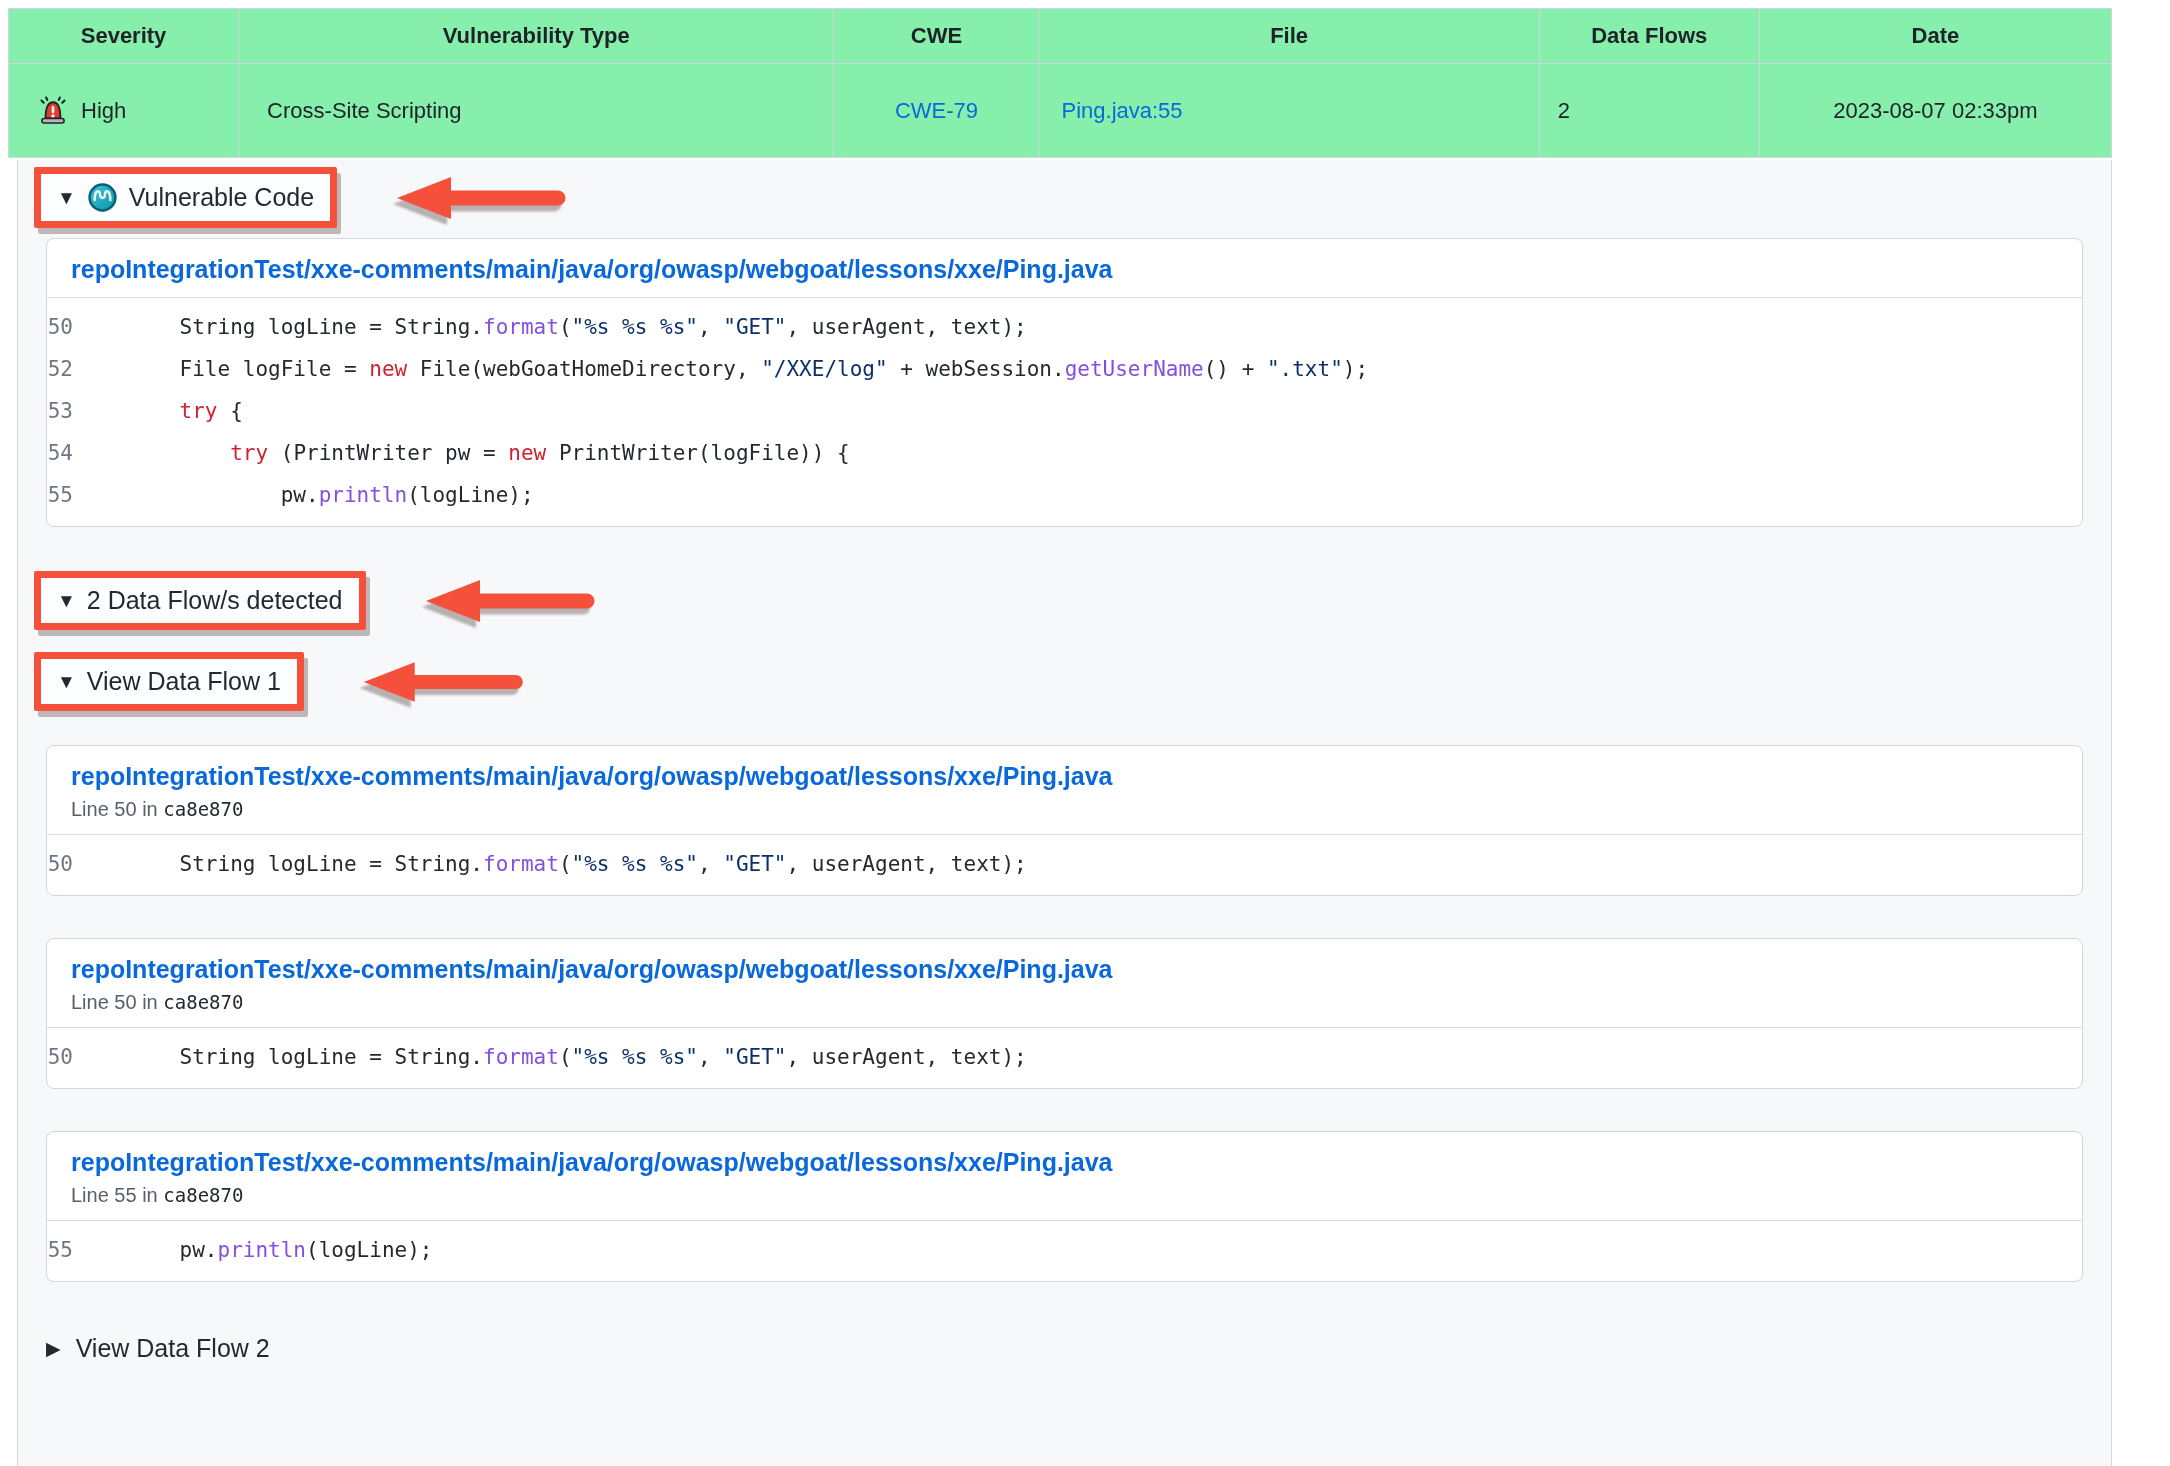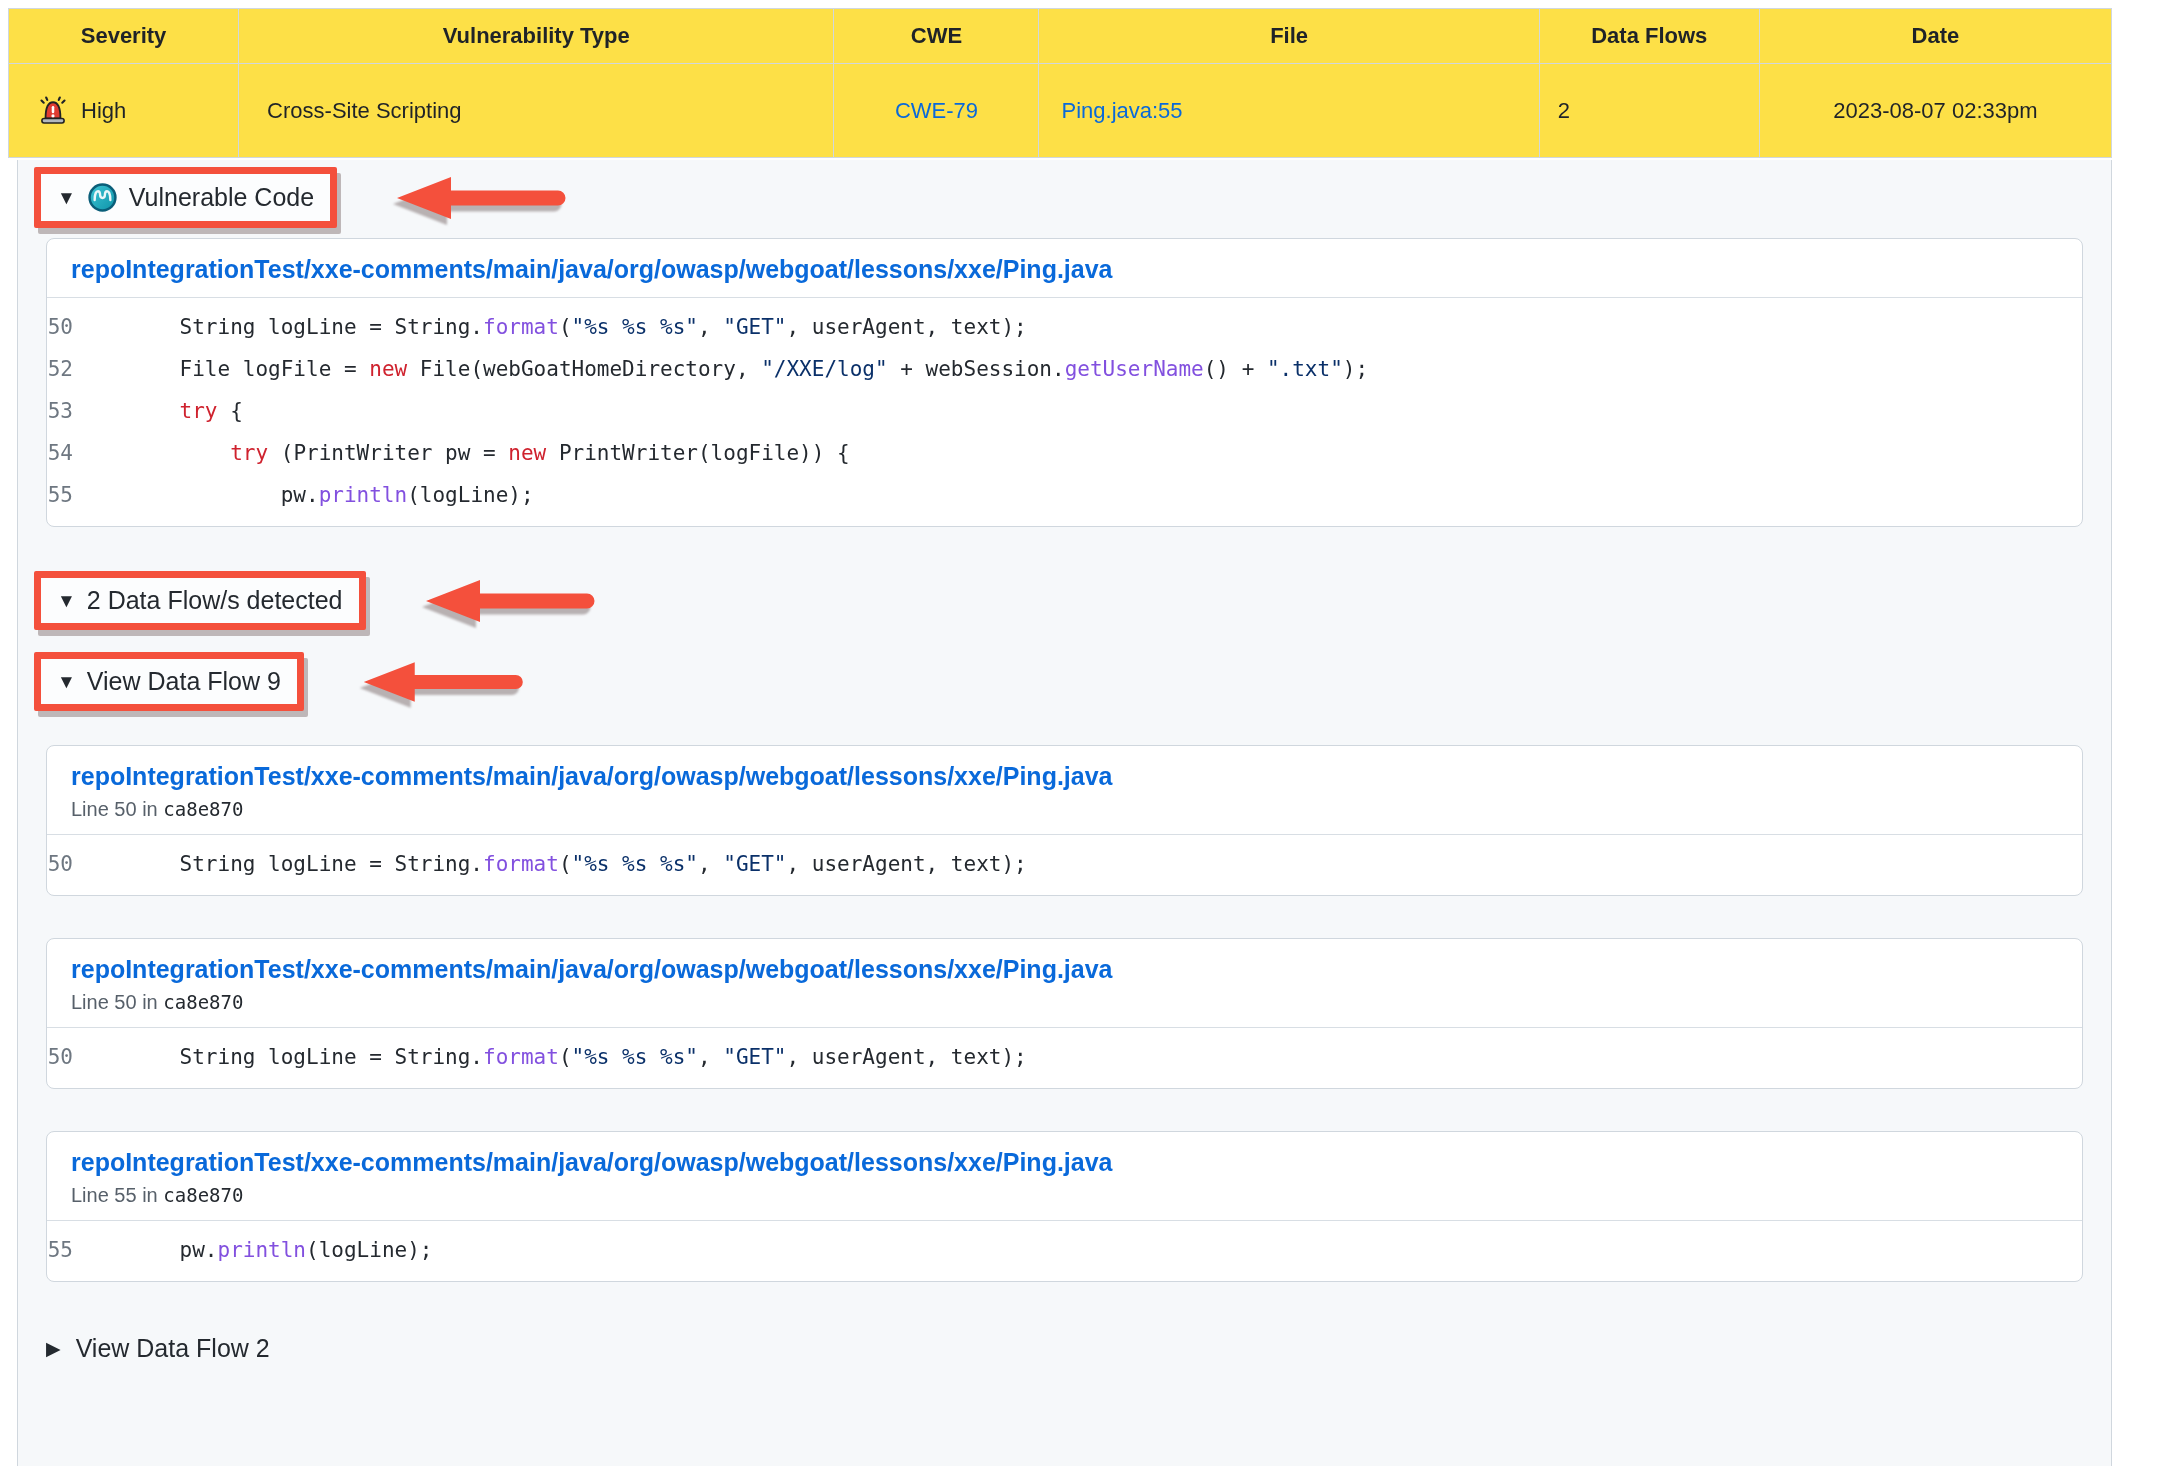--- a/index.html
+++ b/index.html
@@ -7,21 +7,21 @@
   body {
     width:2170px; height:1466px; position:relative;
     background:#ffffff; color:#1f2328;
     font-family:"Liberation Sans", sans-serif;
     overflow:hidden;
   }
 
   
   .vuln-table {
     position:absolute; left:8px; top:8px; width:2104px;
-    border-collapse:collapse; table-layout:fixed; background:#fde047;
+    border-collapse:collapse; table-layout:fixed; background:#86efac;
     font-size:22px;
   }
   .vuln-table th, .vuln-table td { border:1px solid #d0d7de; }
   .vuln-table th { font-weight:700; text-align:center; padding:14px 8px; }
   .vuln-table td { height:94px; vertical-align:middle; padding:0 10px; }
   td.cell-left   { text-align:left; padding-left:28px; }
   td.cell-center { text-align:center; }
   a.blue-link { color:var(--link-blue,#0969da); text-decoration:none; cursor:pointer; }
   .sev-wrap { display:flex; align-items:center; gap:12px; }
   .sev-wrap svg { flex:0 0 auto; }
@@ -178,21 +178,21 @@
     <span class="annot-arrow">
       <svg width="178" height="48" viewBox="0 0 178 48">
         <path d="M58 16.5 L58 3 L4 24 L58 45 L58 31.5 L165 31.5 A7.5 7.5 0 0 0 165 16.5 Z" fill="#f4503c"></path>
       </svg>
     </span>
   </div>
 
   <div class="annot-row" id="annot-view-flow-1">
     <div class="red-box">
       <span class="tri">▼</span>
-      <span>View Data Flow 9</span>
+      <span>View Data Flow 1</span>
     </div>
     <span class="annot-arrow">
       <svg width="168" height="46" viewBox="0 0 178 48">
         <path d="M58 16.5 L58 3 L4 24 L58 45 L58 31.5 L165 31.5 A7.5 7.5 0 0 0 165 16.5 Z" fill="#f4503c"></path>
       </svg>
     </span>
   </div>
 
   <div class="snippet" id="flow-snippet-1">
     <div class="snip-head">

